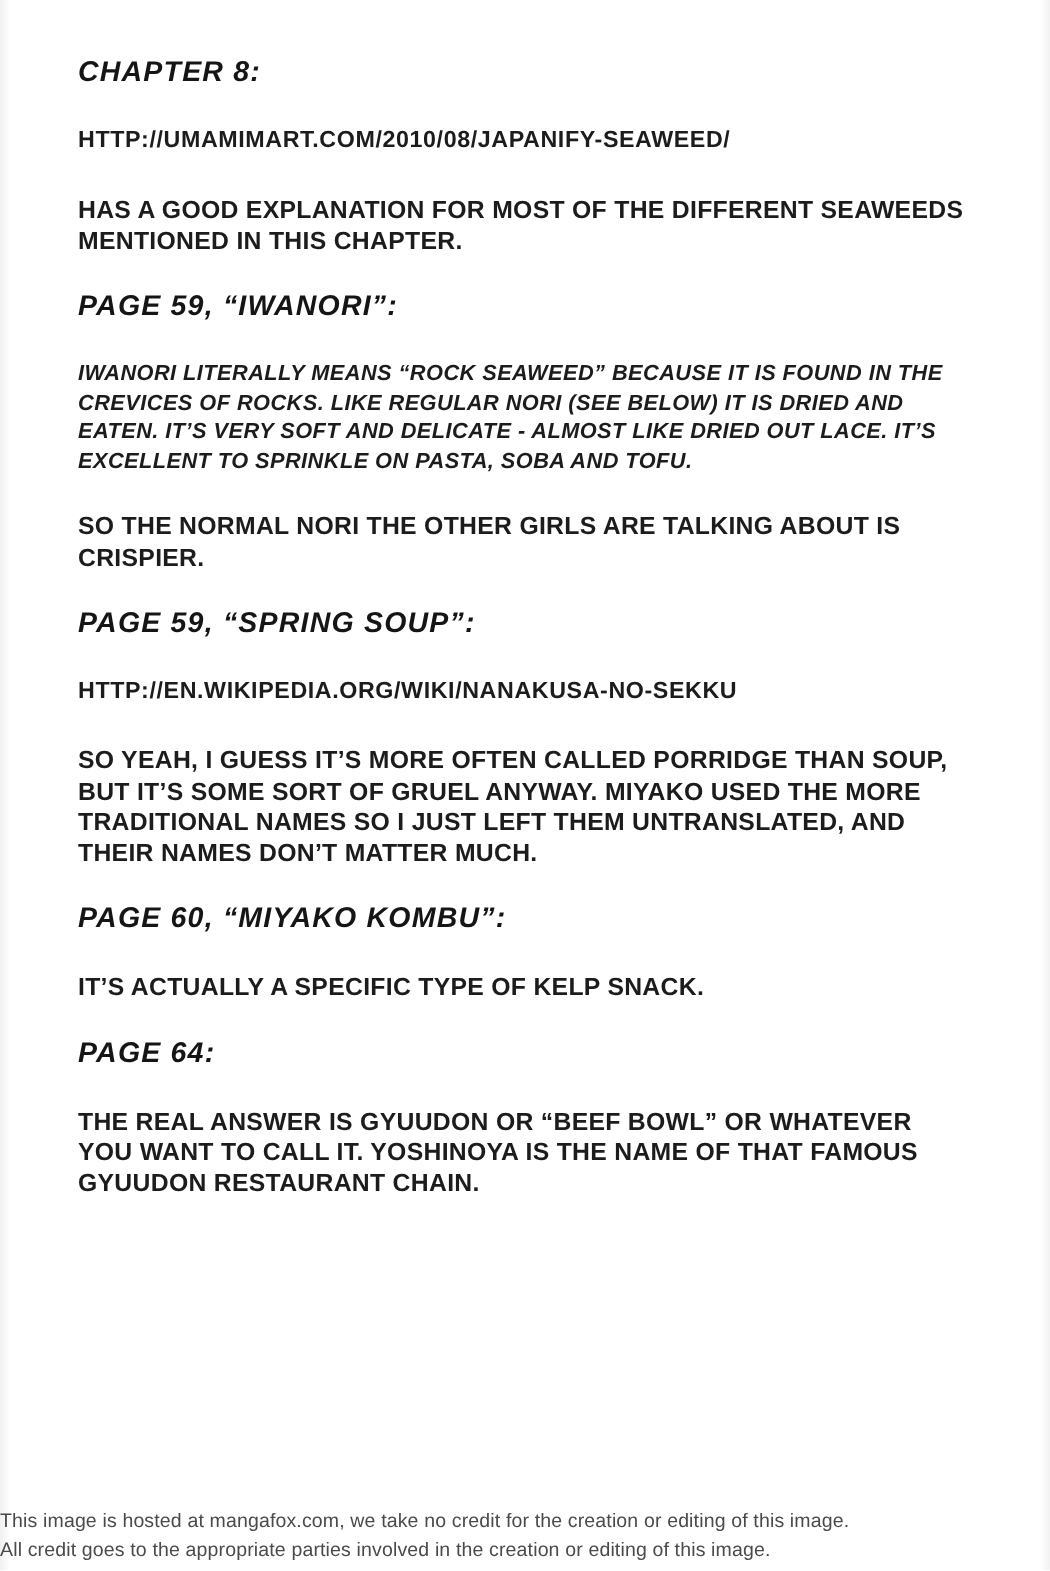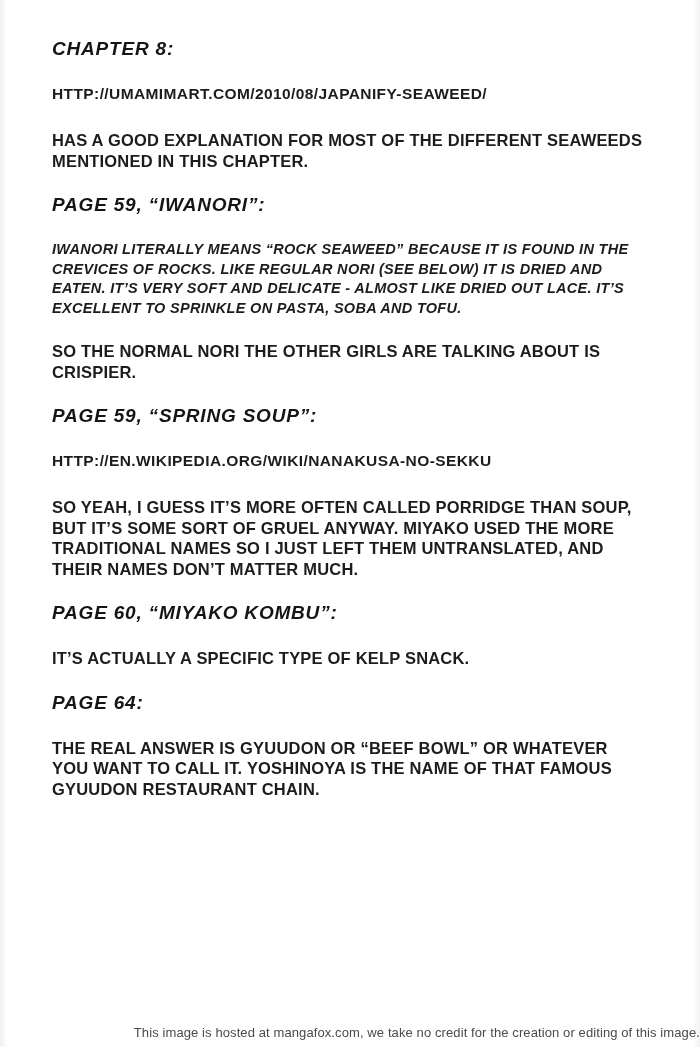--- a/index.html
+++ b/index.html
@@ -54,21 +54,21 @@
     font-size: 14.5px;
     line-height: 19.5px;
     letter-spacing: 0.3px;
     white-space: pre-line;
   }
   .footer {
     position: absolute;
     left: 0;
     right: 0;
     bottom: 5px;
-    text-align: right;
+    text-align: left;
     font-size: 13px;
     line-height: 19px;
     color: #4a4a4a;
     letter-spacing: 0.1px;
   }
 </style>
 </head>
 <body>
 
 <div class="page-edge-vignette"></div>
@@ -94,13 +94,14 @@
   <div class="blk h">PAGE 60, “MIYAKO KOMBU”:</div>
   <div class="blk p">IT’S ACTUALLY A SPECIFIC TYPE OF KELP SNACK.</div>
   <div class="blk h">PAGE 64:</div>
   <div class="blk p">THE REAL ANSWER IS GYUUDON OR “BEEF BOWL” OR WHATEVER
 YOU WANT TO CALL IT. YOSHINOYA IS THE NAME OF THAT FAMOUS
 GYUUDON RESTAURANT CHAIN.</div>
 </div>
 
 <div class="footer">
   <div>This image is hosted at mangafox.com, we take no credit for the creation or editing of this image.</div>
+  <div>All credit goes to the appropriate parties involved in the creation or editing of this image.</div>
 </div>
 
 </body></html>

